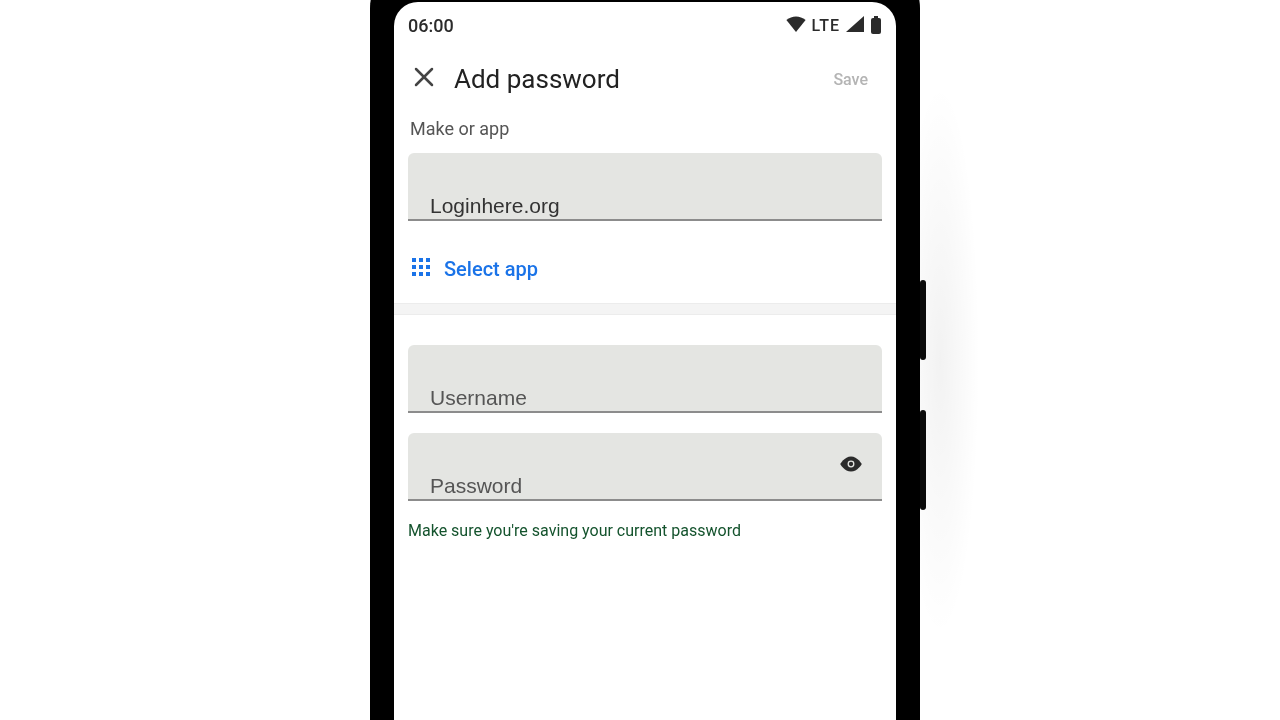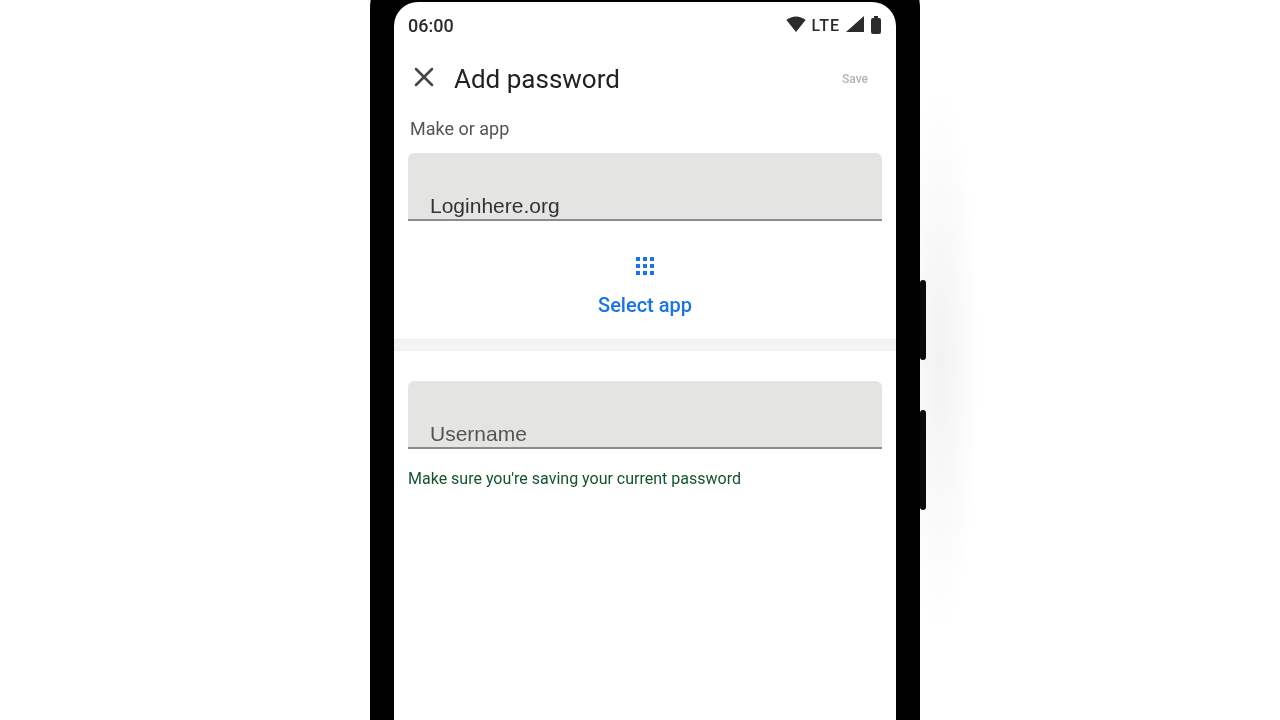--- a/index.html
+++ b/index.html
@@ -84,21 +84,21 @@
   }
   .close-icon { flex: 0 0 auto; color:#444; }
   .title {
     flex: 1 1 auto;
     font-size: 26px;
     color: #222;
     margin-left: 18px;
     font-weight: 400;
   }
   .save {
-    font-size: 12px;
+    font-size: 16px;
     color: #b4b4b4;
     font-weight: 500;
   }
 
   .section-pad { padding: 0 14px; }
 
   .field-label {
     font-size: 18px;
     color: #555;
     margin: 4px 2px 14px 2px;
@@ -123,21 +123,20 @@
     color: #333;
     width: 100%;
   }
   .text-field input::placeholder { color: #555; }
 
   .select-app-row {
     display: flex;
     align-items: center;
     gap: 14px;
     padding: 16px 4px 22px 4px;
-    flex-direction: column;
   }
   .select-app-row .label {
     color: #1a73e8;
     font-size: 20px;
     font-weight: 500;
   }
 
   .divider {
     height: 10px;
     background: #f4f4f4;
@@ -229,19 +228,29 @@
         </span>
         <span class="label">Select app</span>
       </div>
 
       <div class="divider"></div>
 
       <div class="text-field">
         <input type="text" placeholder="Username" style="">
       </div>
 
+      <div class="text-field password-field">
+        <input type="password" placeholder="Password" style="">
+        <span class="eye">
+          <svg width="26" height="26" viewBox="0 0 24 24" fill="#2b2b2b">
+            <path d="M12 5c-6 0-10 7-10 7s4 7 10 7 10-7 10-7-4-7-10-7z"></path>
+            <circle cx="12" cy="12" r="3.2" fill="#e4e5e2"></circle>
+            <circle cx="12" cy="12" r="2" fill="#2b2b2b"></circle>
+          </svg>
+        </span>
+      </div>
 
       <div class="helper">Make sure you're saving your current password</div>
 
     </div>
 
   </div>
 </div>
 
 </body></html>

